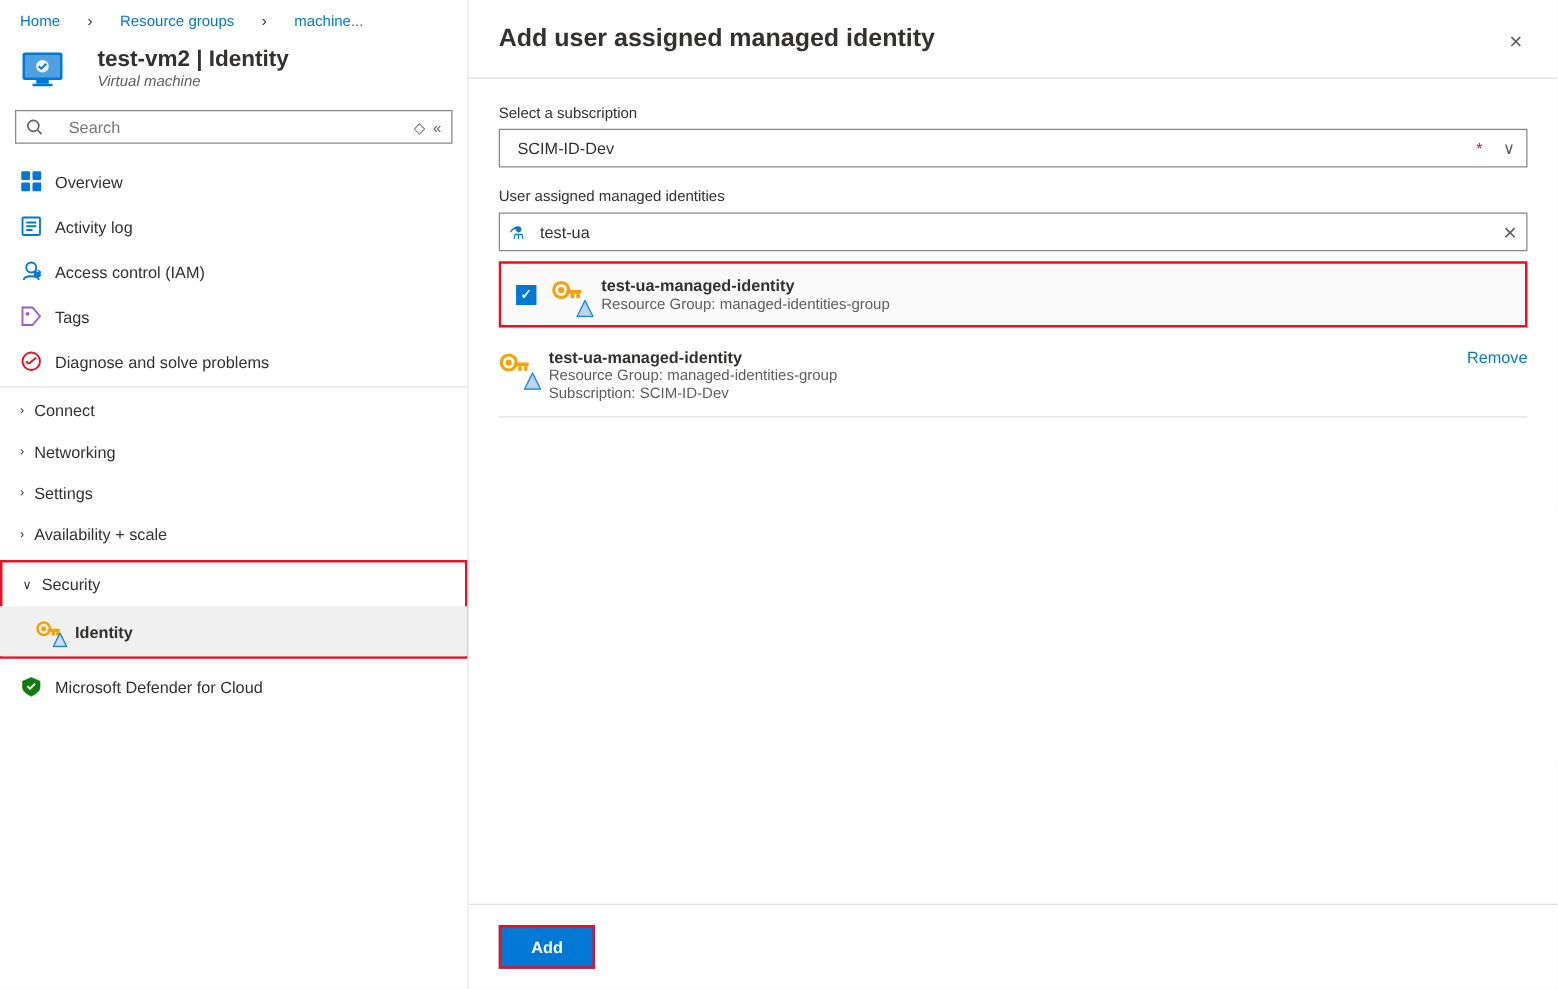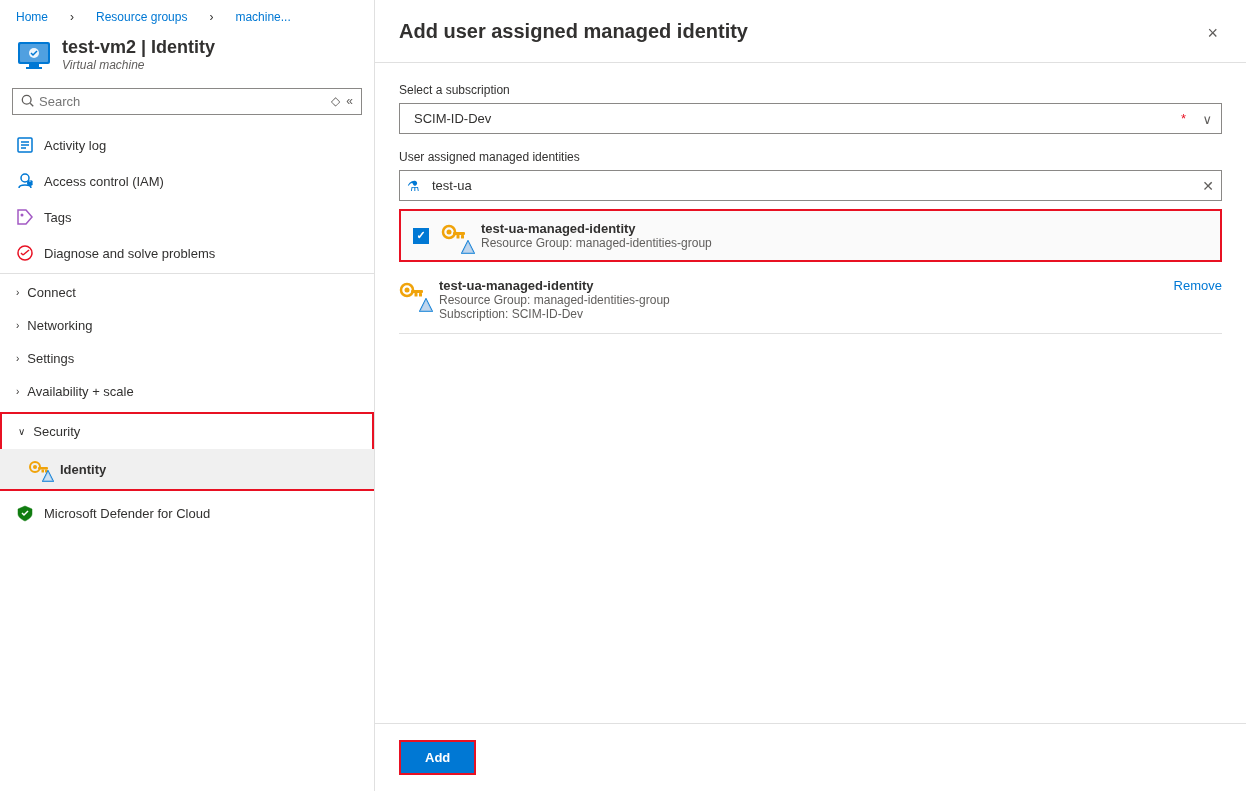--- a/index.html
+++ b/index.html
@@ -26,46 +26,46 @@
       gap: 22px;
       flex-wrap: wrap;
     }
     .breadcrumb span { color: #323130; }
     .breadcrumb a { color: #0078d4; text-decoration: none; }
 
     .vm-header {
       display: flex;
       align-items: center;
       padding: 6px 16px 12px;
-      gap: 10px;
+      gap: 26px;
     }
     .vm-icon {
       width: 36px;
       height: 36px;
       flex-shrink: 0;
     }
     .vm-title h2 {
       font-size: 18px;
       font-weight: 600;
       color: #323130;
     }
     .vm-title p {
       font-size: 12px;
       color: #605e5c;
       font-style: italic;
     }
 
     .search-box {
       margin: 4px 12px 12px;
       display: flex;
-      align-items: flex-start;
+      align-items: flex-end;
       border: 1px solid #8a8886;
       padding: 5px 8px;
       background: #fff;
-      gap: 4px;
+      gap: 20px;
       position: relative;
     }
     .search-box input {
       border: none;
       outline: none;
       flex: 1;
       font-size: 13px;
       color: #323130;
       background: transparent;
     }
@@ -331,20 +331,29 @@
       <circle cx="6.5" cy="6.5" r="5" stroke="#605e5c" stroke-width="1.5" fill="none"></circle>
       <line x1="10.5" y1="10.5" x2="14" y2="14" stroke="#605e5c" stroke-width="1.5"></line>
     </svg>
     <input type="text" placeholder="Search" style="">
     <div class="search-icons">
       <span style="font-size:12px; color:#605e5c;">◇</span>
       <span style="font-size:12px; color:#605e5c;">«</span>
     </div>
   </div>
 
+  <div class="nav-item">
+    <svg width="18" height="18" viewBox="0 0 18 18">
+      <rect x="1" y="1" width="7" height="7" rx="1" fill="#0078d4"></rect>
+      <rect x="10" y="1" width="7" height="7" rx="1" fill="#0078d4"></rect>
+      <rect x="1" y="10" width="7" height="7" rx="1" fill="#0078d4"></rect>
+      <rect x="10" y="10" width="7" height="7" rx="1" fill="#0078d4"></rect>
+    </svg>
+    <span>Overview</span>
+  </div>
 
   <div class="nav-item">
     <svg width="18" height="18" viewBox="0 0 18 18">
       <rect x="2" y="2" width="14" height="14" rx="1" fill="none" stroke="#0078d4" stroke-width="1.5"></rect>
       <line x1="5" y1="6" x2="13" y2="6" stroke="#0078d4" stroke-width="1.5"></line>
       <line x1="5" y1="9" x2="13" y2="9" stroke="#0078d4" stroke-width="1.5"></line>
       <line x1="5" y1="12" x2="10" y2="12" stroke="#0078d4" stroke-width="1.5"></line>
     </svg>
     <span>Activity log</span>
   </div>

